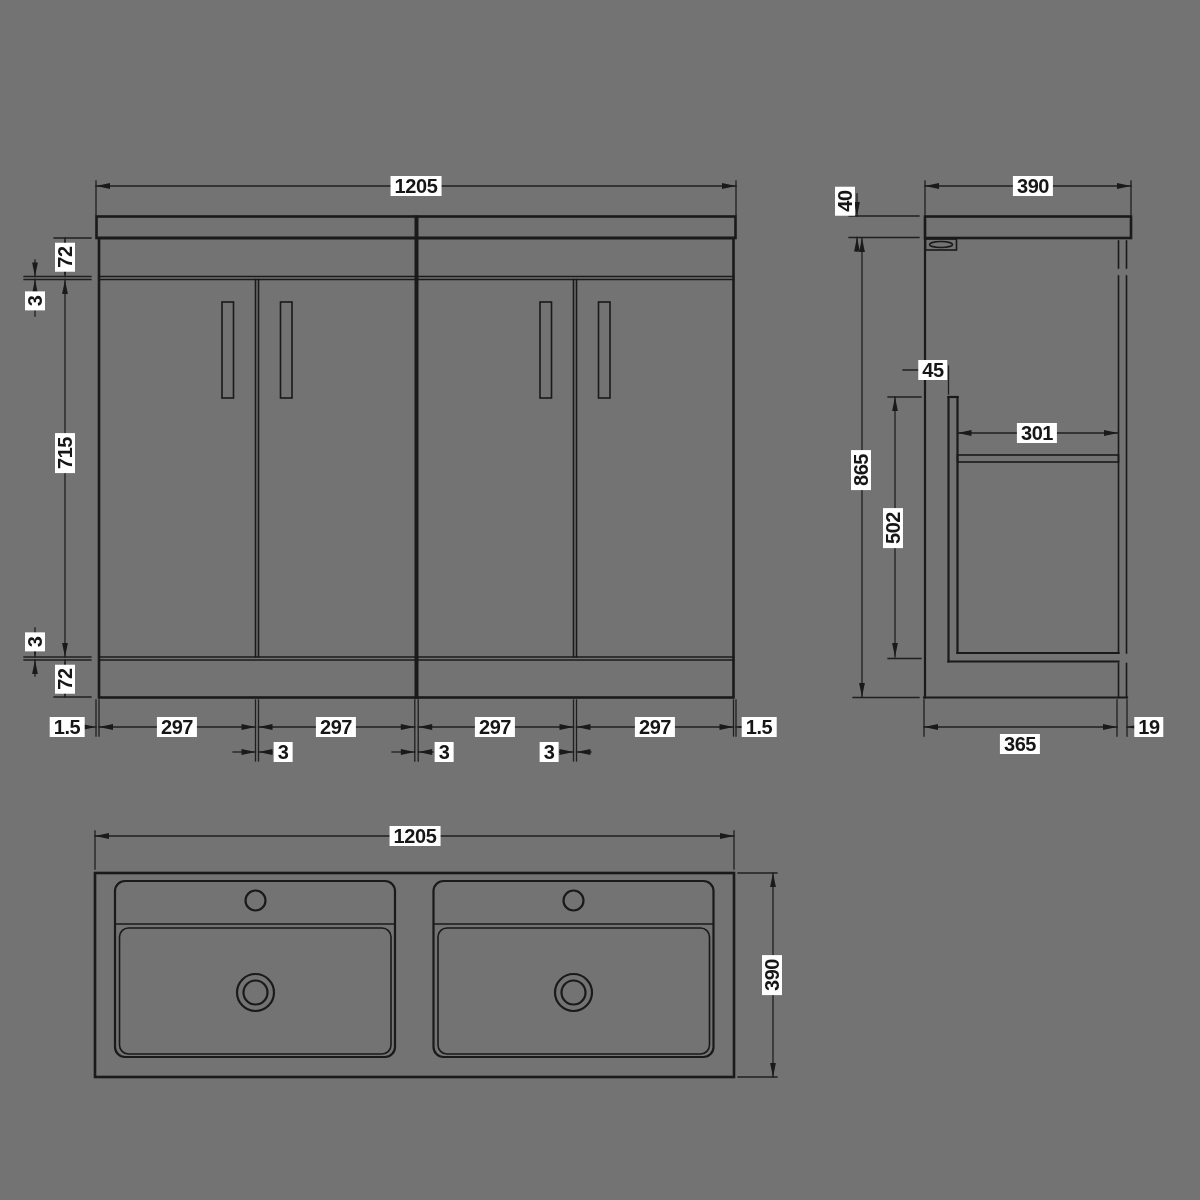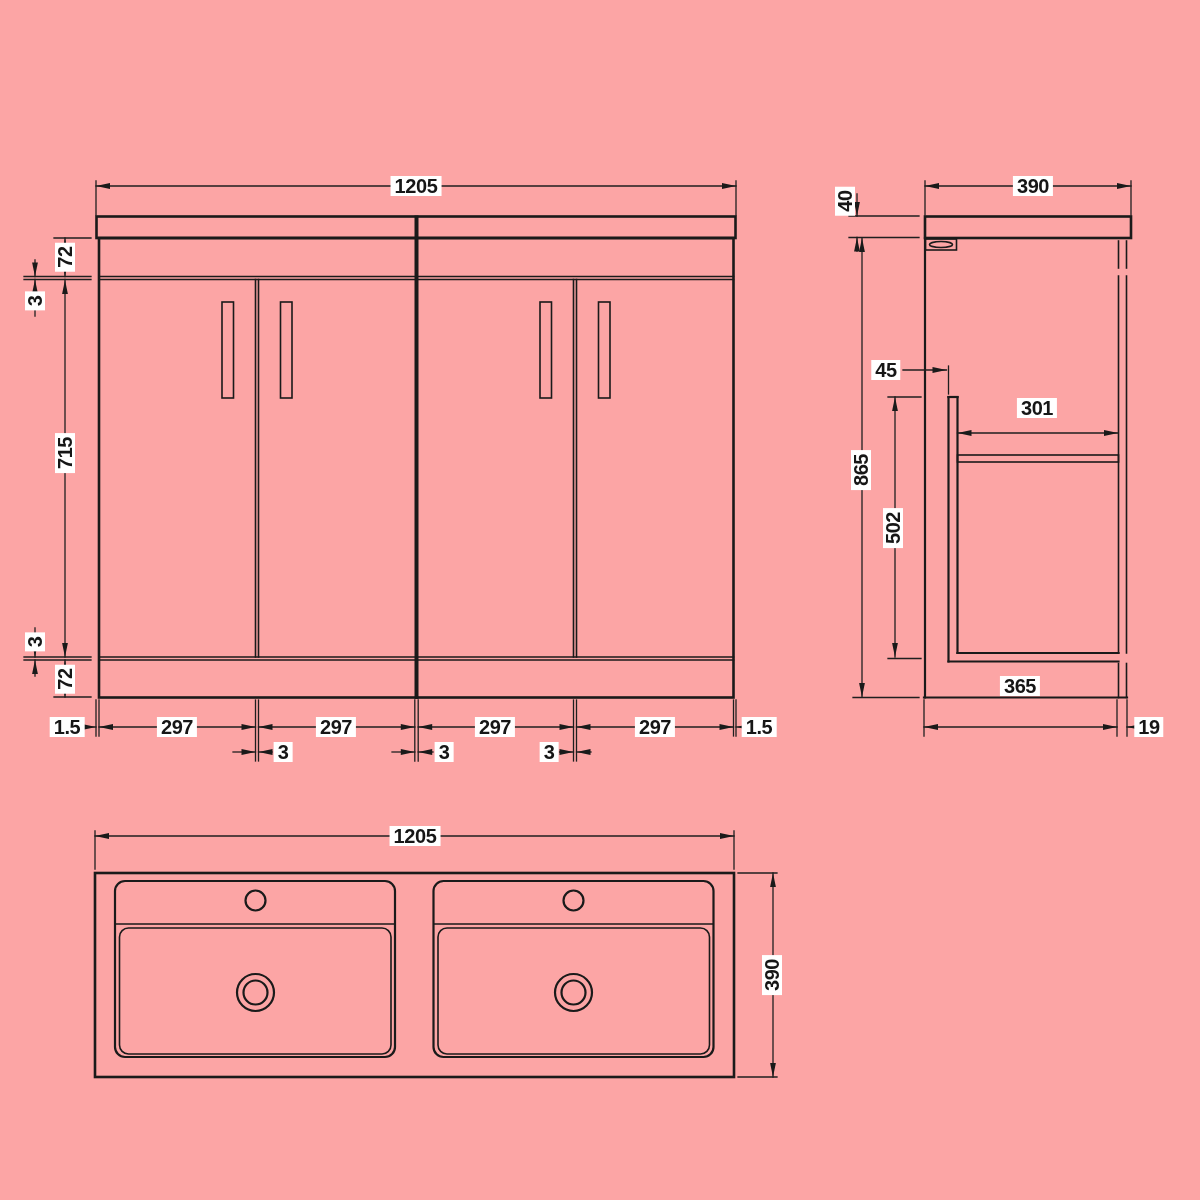--- a/index.html
+++ b/index.html
@@ -1,16 +1,16 @@
 <!DOCTYPE html>
 <html><head>
 <meta charset="utf-8">
 <style>
   html,body{margin:0;padding:0;background:#ffffff;}
-  #canvas{position:relative;width:1200px;height:1200px;background:#fca5a5;overflow:hidden;
+  #canvas{position:relative;width:1200px;height:1200px;background:#737373;overflow:hidden;
           font-family:"Liberation Sans", sans-serif;}
   #canvas svg{position:absolute;left:0;top:0;}
   .dim{position:absolute;font:bold 20px "Liberation Sans",sans-serif;color:#161616;
        background:#ffffff;padding:0 4px;white-space:nowrap;letter-spacing:-0.4px;
        transform:translate(-50%,-50%);line-height:1;z-index:3;}
   .dim.v{transform:translate(-50%,-50%) rotate(-90deg);}
   .obj{stroke:#1a1a1a;stroke-width:2.2;fill:none;stroke-linecap:square;}
   .heavy{stroke:#1a1a1a;stroke-width:2.6;fill:none;stroke-linecap:square;}
   .mid{stroke:#1a1a1a;stroke-width:4;fill:none;stroke-linecap:square;}
   .lite{stroke:#1a1a1a;stroke-width:1.6;fill:none;stroke-linecap:square;}
@@ -248,23 +248,23 @@
 <div class="dim" style="left:336px;top:727px">297</div>
 <div class="dim" style="left:495px;top:727px">297</div>
 <div class="dim" style="left:655px;top:727px">297</div>
 <div class="dim" style="left:759px;top:727px">1.5</div>
 <div class="dim" style="left:283px;top:752px">3</div>
 <div class="dim" style="left:444px;top:752px">3</div>
 <div class="dim" style="left:549px;top:752px">3</div>
 
 <div class="dim v" style="left:845px;top:201px">40</div>
 <div class="dim" style="left:1033px;top:186px">390</div>
-<div class="dim" style="left:886px;top:370px">45</div>
+<div class="dim" style="left:933px;top:370px">45</div>
 <div class="dim v" style="left:861px;top:470px">865</div>
-<div class="dim" style="left:1037px;top:408px">301</div>
+<div class="dim" style="left:1037px;top:433px">301</div>
 <div class="dim v" style="left:893px;top:528px">502</div>
-<div class="dim" style="left:1020px;top:686px">365</div>
+<div class="dim" style="left:1020px;top:744px">365</div>
 <div class="dim" style="left:1149px;top:727px">19</div>
 
 <div class="dim" style="left:415px;top:836px">1205</div>
 <div class="dim v" style="left:772px;top:975px">390</div>
 
 </div>
 
 </body></html>

